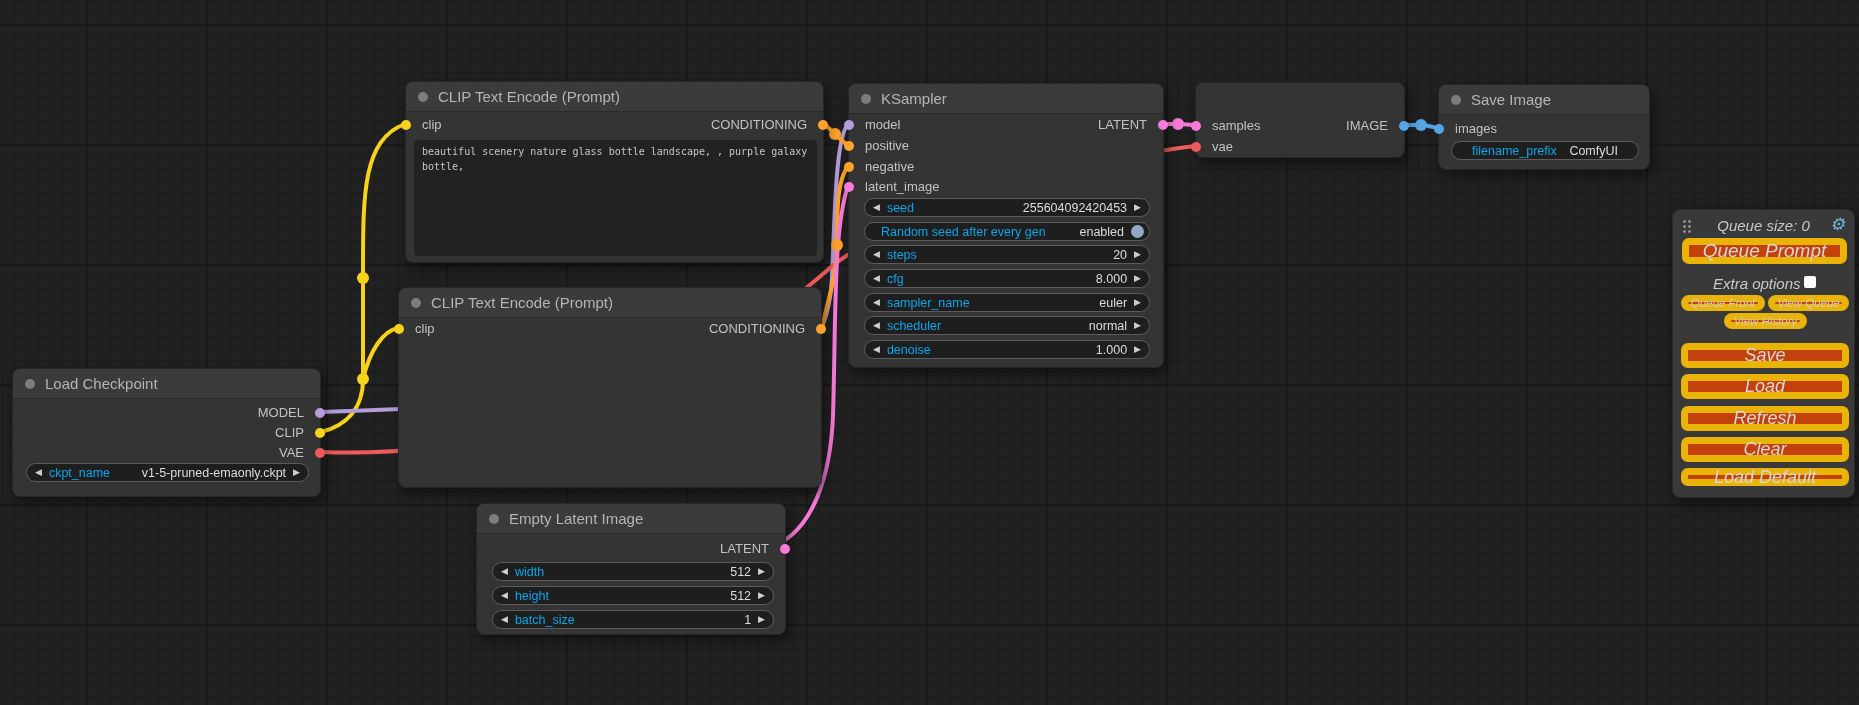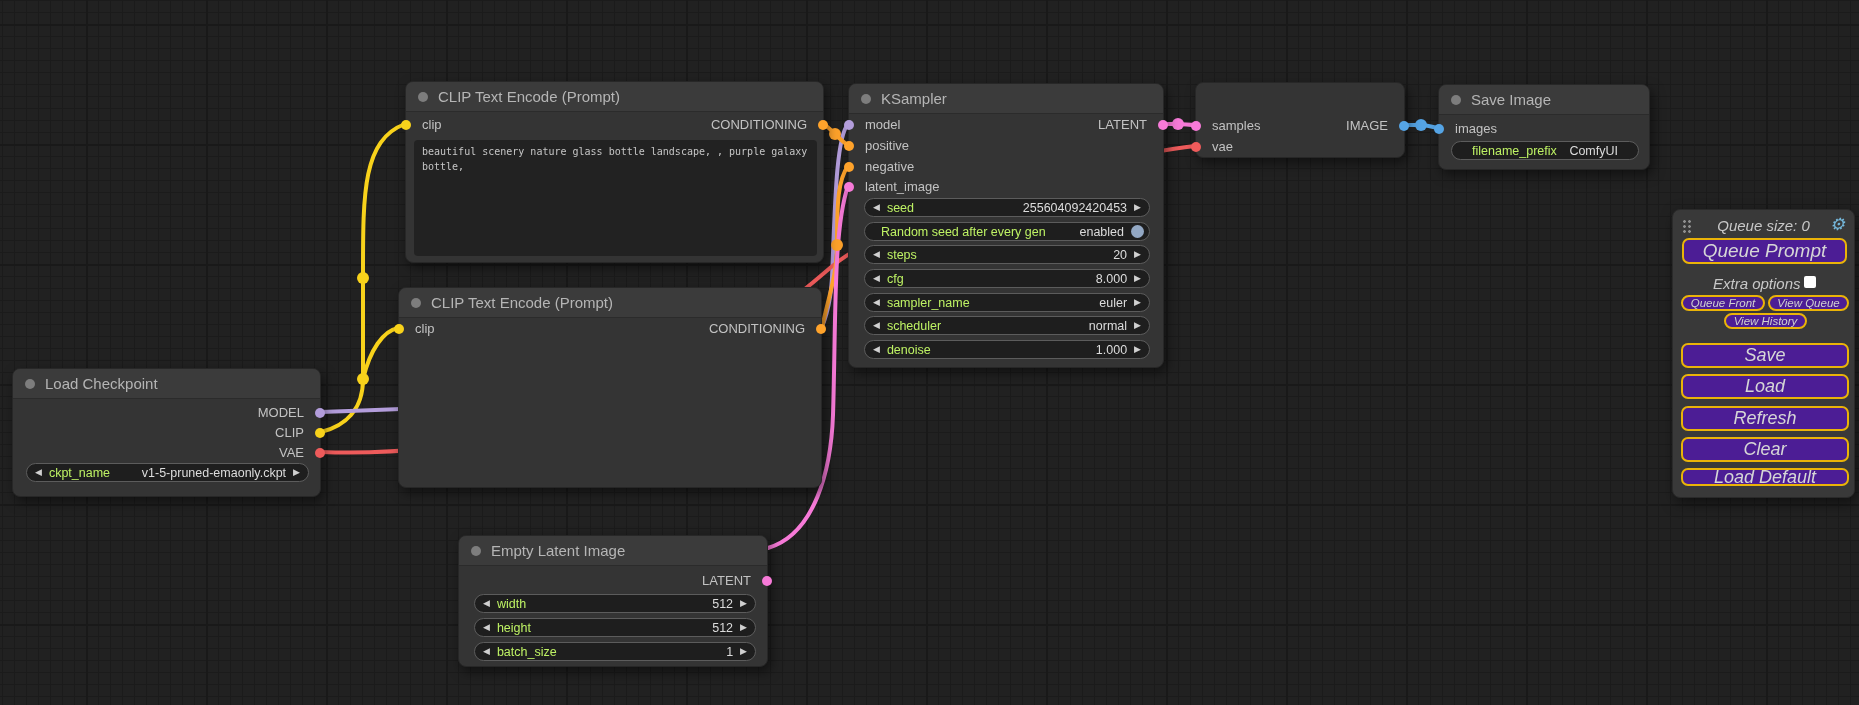--- a/index.html
+++ b/index.html
@@ -29,35 +29,35 @@
   .ttext{color:#b5b5b5;font-size:15px;white-space:nowrap;}
   .dot{position:absolute;width:10px;height:10px;border-radius:50%;z-index:3;}
   .dot.in{left:-5px;} .dot.out{right:-5px;}
   .lbl{position:absolute;left:16px;height:20px;line-height:20px;font-size:13px;color:#c2c2c2;white-space:nowrap;}
   .olbl{position:absolute;right:16px;height:20px;line-height:20px;font-size:13px;color:#c2c2c2;white-space:nowrap;}
   .widget{
     position:absolute;height:19px;background:#1e1e1e;border:1px solid #5c5c5c;border-radius:10px;
     display:flex;align-items:center;gap:7px;padding:0 8px;box-sizing:border-box;font-size:12.5px;
   }
   .warrow{font-size:9px;color:#d0d0d0;line-height:1;flex:0 0 auto;}
-  .wname{color:#bef264;white-space:nowrap;}
+  .wname{color:#0ea5e9;white-space:nowrap;}
   .wvalue{margin-left:auto;color:#dcdcdc;white-space:nowrap;}
   .toggle{width:13px;height:13px;border-radius:50%;background:#93a8c4;flex:0 0 auto;margin-right:-3px;}
   .ta{
     position:absolute;background:#222222;border-radius:4px;color:#c6c6c6;
     font-family:"DejaVu Sans Mono",monospace;font-size:10px;line-height:15px;
     padding:4px 8px;box-sizing:border-box;white-space:pre-wrap;overflow:hidden;word-break:break-word;
   }
   
   .panel{
     position:absolute;z-index:4;background:#393939;border:1px solid #2a2a2a;border-radius:8px;
     box-shadow:3px 5px 14px rgba(0,0,0,.5);box-sizing:border-box;
   }
   .btn{
-    position:absolute;background:#4c1d95;border:2px solid #eab308;border-radius:7px;
+    position:absolute;background:#c2410c;border:7px solid #eab308;border-radius:7px;
     color:#d6d6d6;display:flex;align-items:center;justify-content:center;
     box-sizing:border-box;cursor:default;white-space:nowrap;
   }
   .btn.small{border-radius:10px;font-size:11.5px;height:16px;color:#cfcfcf;}
   .handle{
     position:absolute;width:11px;height:15px;
     background-image:radial-gradient(circle,#8f8f8f 1.1px,transparent 1.6px);
     background-size:5px 5px;background-position:1px 1px;
   }
   .gear{position:absolute;font-size:17px;color:#74b6d9;line-height:1;}
@@ -129,21 +129,21 @@
     <div class="ntitle">
       <span class="tdot"></span>
       <span class="ttext">CLIP Text Encode (Prompt)</span>
     </div>
     <span class="dot in" style="top:36px;background:#f8d21b"></span>
     <span class="lbl" style="top:31px">clip</span>
     <span class="olbl" style="top:31px">CONDITIONING</span>
     <span class="dot out" style="top:36px;background:#ffa32b"></span>
   </div>
 
-  <div class="node" style="left:458px;top:503px;width:310px;height:132px;margin-top:32px;">
+  <div class="node" style="left:476px;top:503px;width:310px;height:132px;">
     <div class="ntitle">
       <span class="tdot"></span>
       <span class="ttext">Empty Latent Image</span>
     </div>
     <span class="olbl" style="top:35px">LATENT</span>
     <span class="dot out" style="top:40px;background:#f77ad8"></span>
     <div class="widget" style="left:15px;top:58px;width:282px;">
       <span class="warrow">◀</span>
       <span class="wname">width</span>
       <span class="wvalue">512</span>

